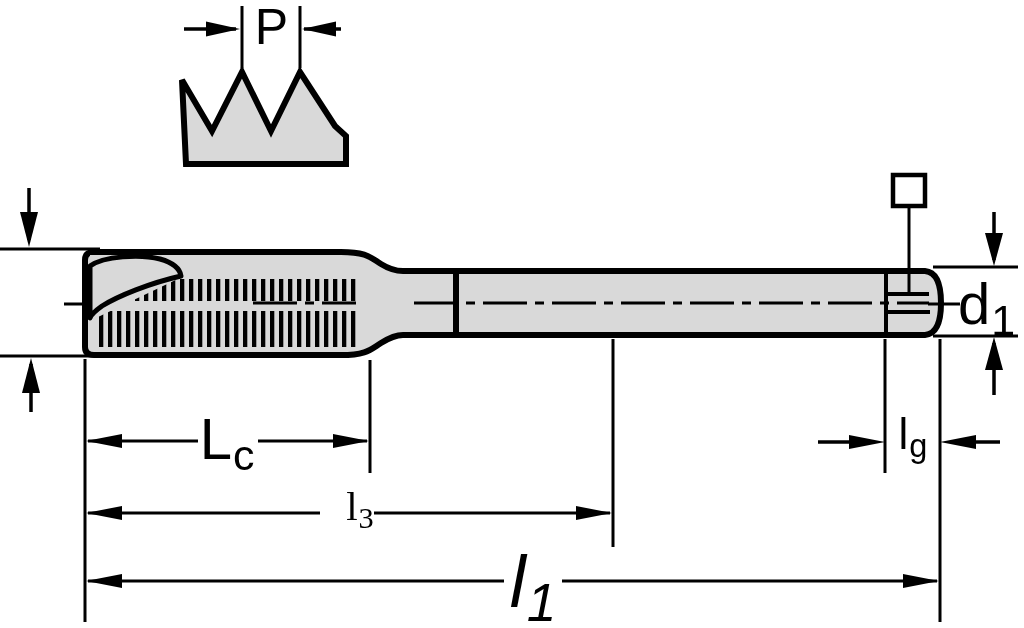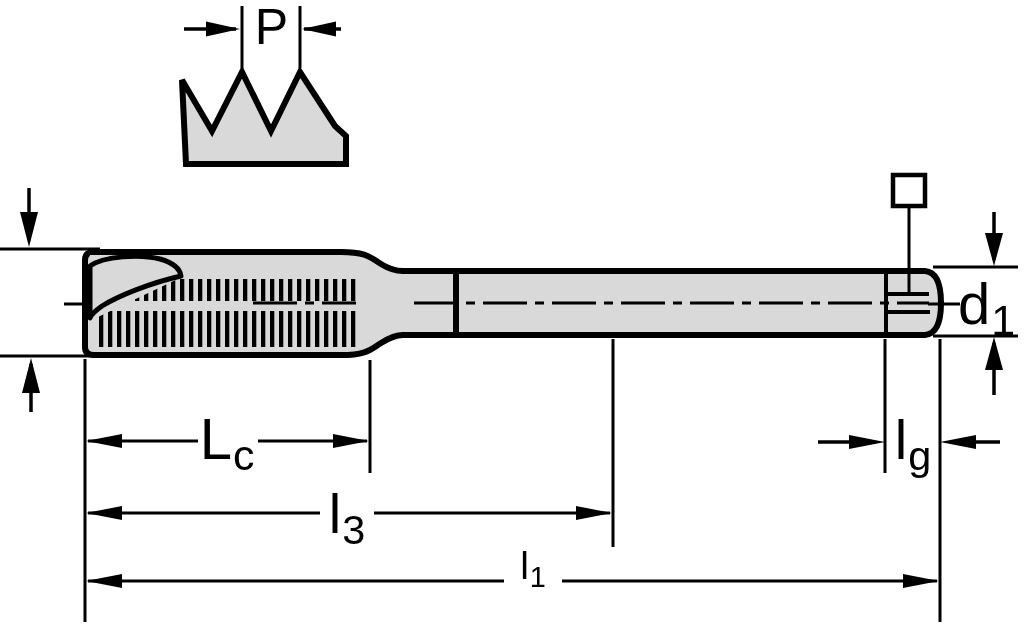--- a/index.html
+++ b/index.html
@@ -130,25 +130,25 @@
 
 
   <div class="lbl" style="left:958px; top:265px; font-size:58px;margin-top:10px;">
     <span>d</span><sub class="sub">1</sub>
   </div>
 
   <div class="lbl center" style="left:167px; top:410px; width:120px; font-size:58px;text-align:center;">
     <span>L</span><sub class="sub">c</sub>
   </div>
 
-  <div class="lbl center" style="left:287px; top:486px; width:120px; font-size:56px;">
+  <div class="lbl center" style="left:300px; top:486px; width:120px; font-size:41px;font-family:Liberation Serif, serif;">
     <span>l</span><sub class="sub">3</sub>
   </div>
 
-  <div class="lbl center" style="left:473px; top:546px; width:120px; font-size:39px;">
+  <div class="lbl center" style="left:473px; top:546px; width:120px; font-size:72px;font-style:italic;">
     <span>l</span><sub class="sub">1</sub>
   </div>
 
-  <div class="lbl center" style="left:876px; top:412px; width:74px; font-size:56px;">
+  <div class="lbl center" style="left:876px; top:412px; width:74px; font-size:44px;">
     <span>l</span><sub class="sub">g</sub>
   </div>
 
 </div>
 
 </body></html>

